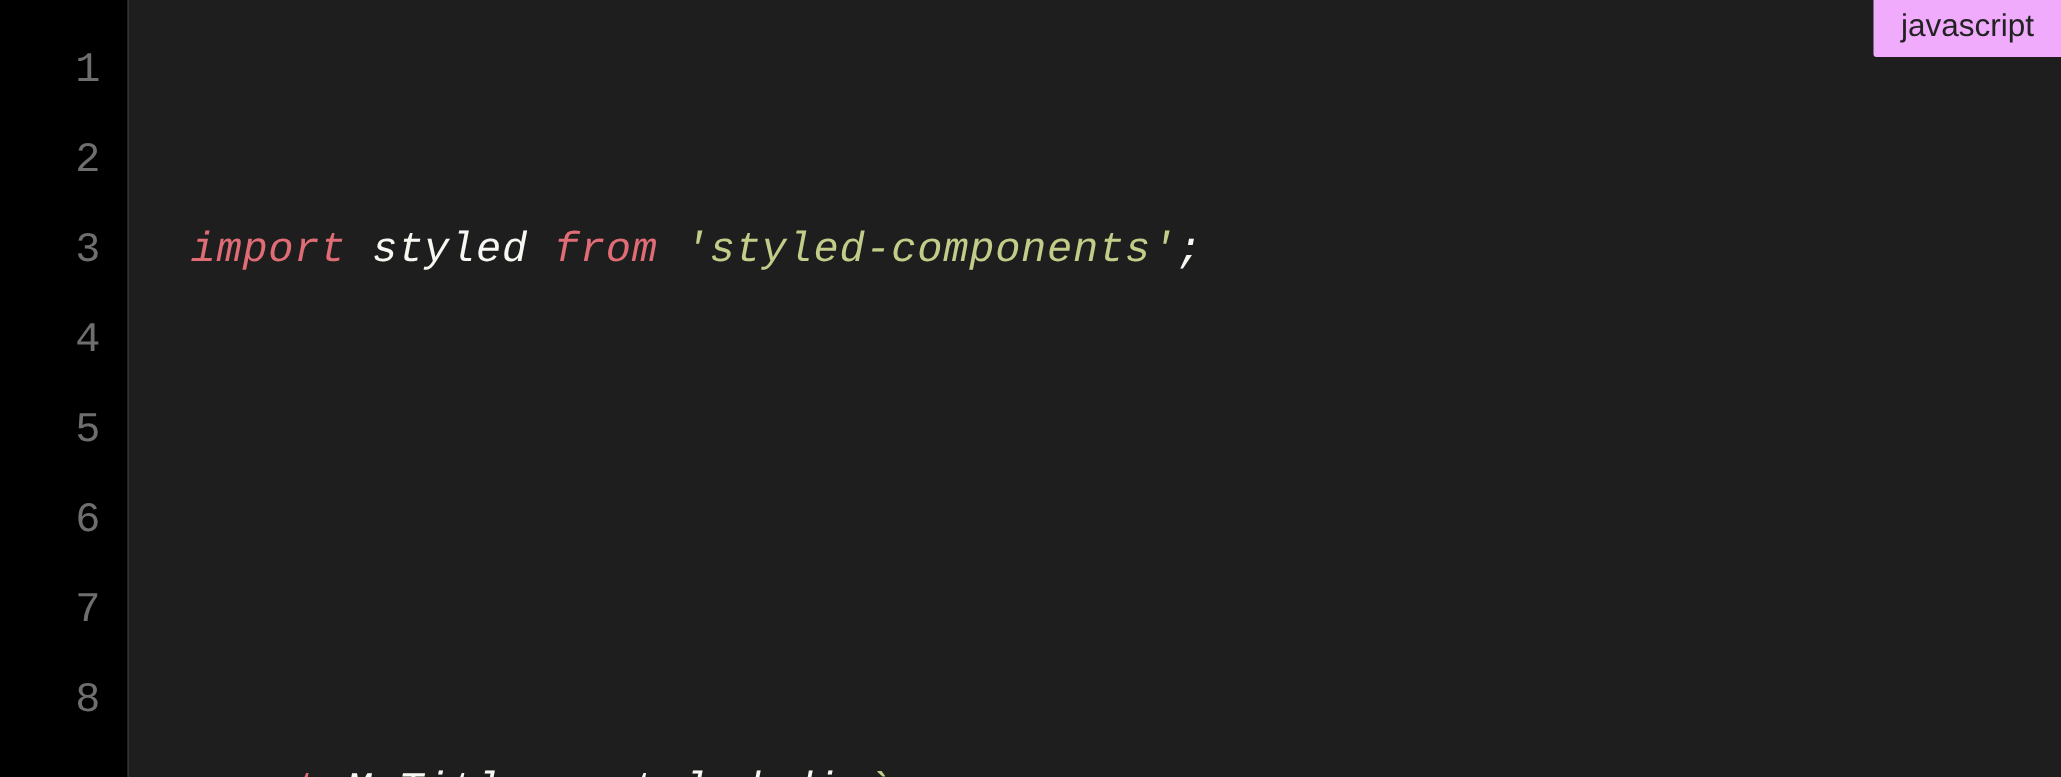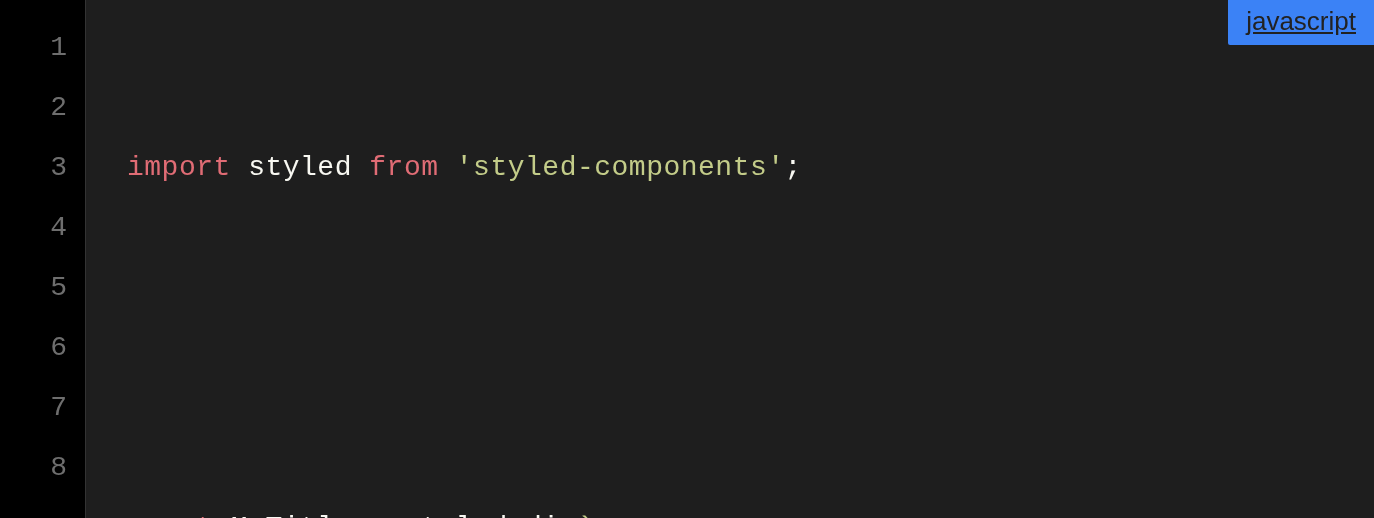--- a/index.html
+++ b/index.html
@@ -43,36 +43,36 @@
       font-size: 28px;
       line-height: 60px;
       color: #f8f8f2;
       white-space: pre;
       overflow: hidden;
       letter-spacing: 0.5px;
     }
     .line {
       display: block;
       height: 60px;
+      font-style: italic;
     }
     .gutter-line {
       display: block;
       height: 60px;
     }
     .language-badge {
       position: absolute;
       top: 0;
       right: 0;
-      background: #3b82f6;
+      background: #f0abfc;
       color: #222;
       font-family: Arial, Helvetica, sans-serif;
-      font-size: 26px;
+      font-size: 21px;
       padding: 6px 18px 8px 18px;
       border-bottom-left-radius: 2px;
-      text-decoration: underline;
     }
     .tok-keyword { color: #e06c75; }
     .tok-keyword2 { color: #e06c75; }
     .tok-default { color: #f8f8f2; }
     .tok-string { color: #c3cc89; }
     .tok-punct { color: #f8f8f2; }
     .tok-backtick { color: #c3cc89; }
     .tok-call { color: #f8f8f2; }
   </style>
 </head>

